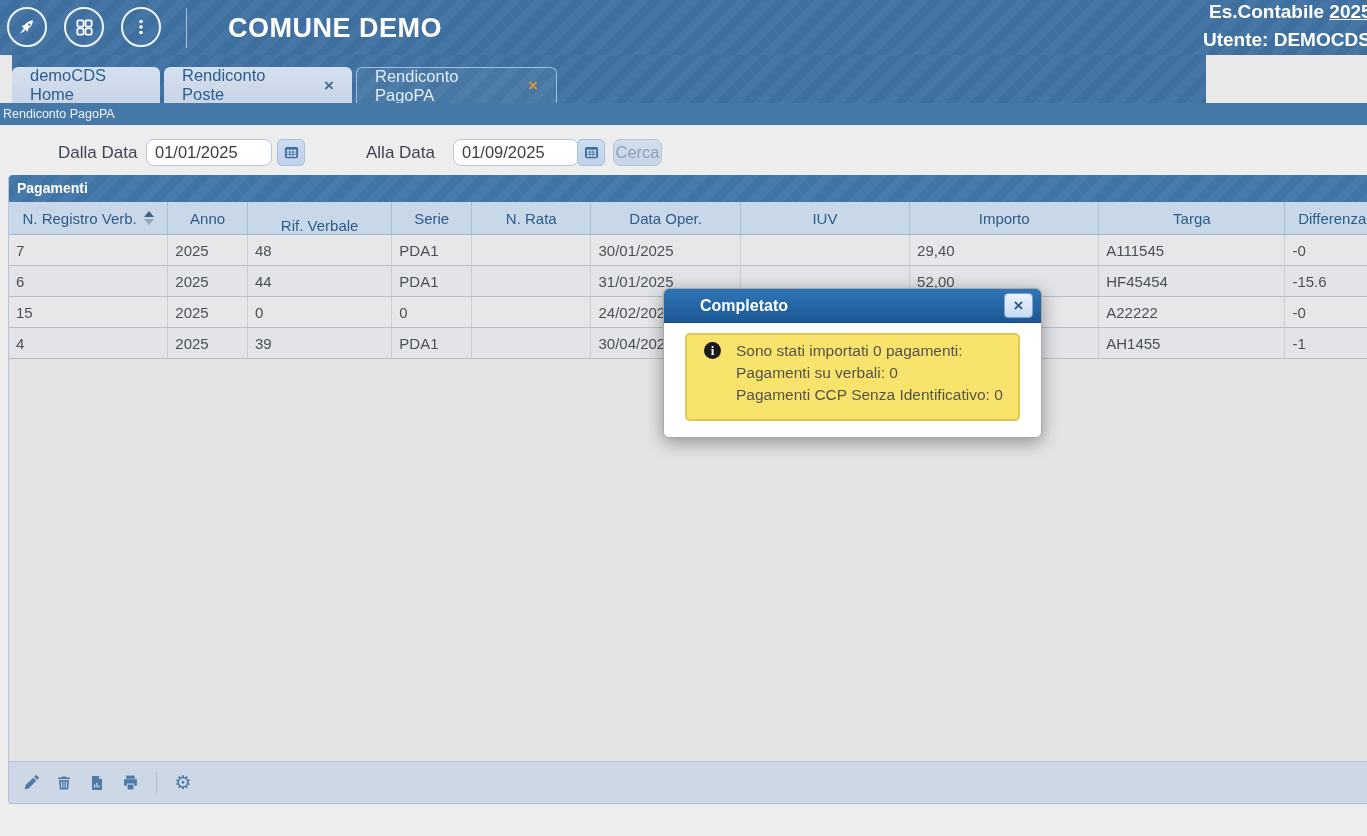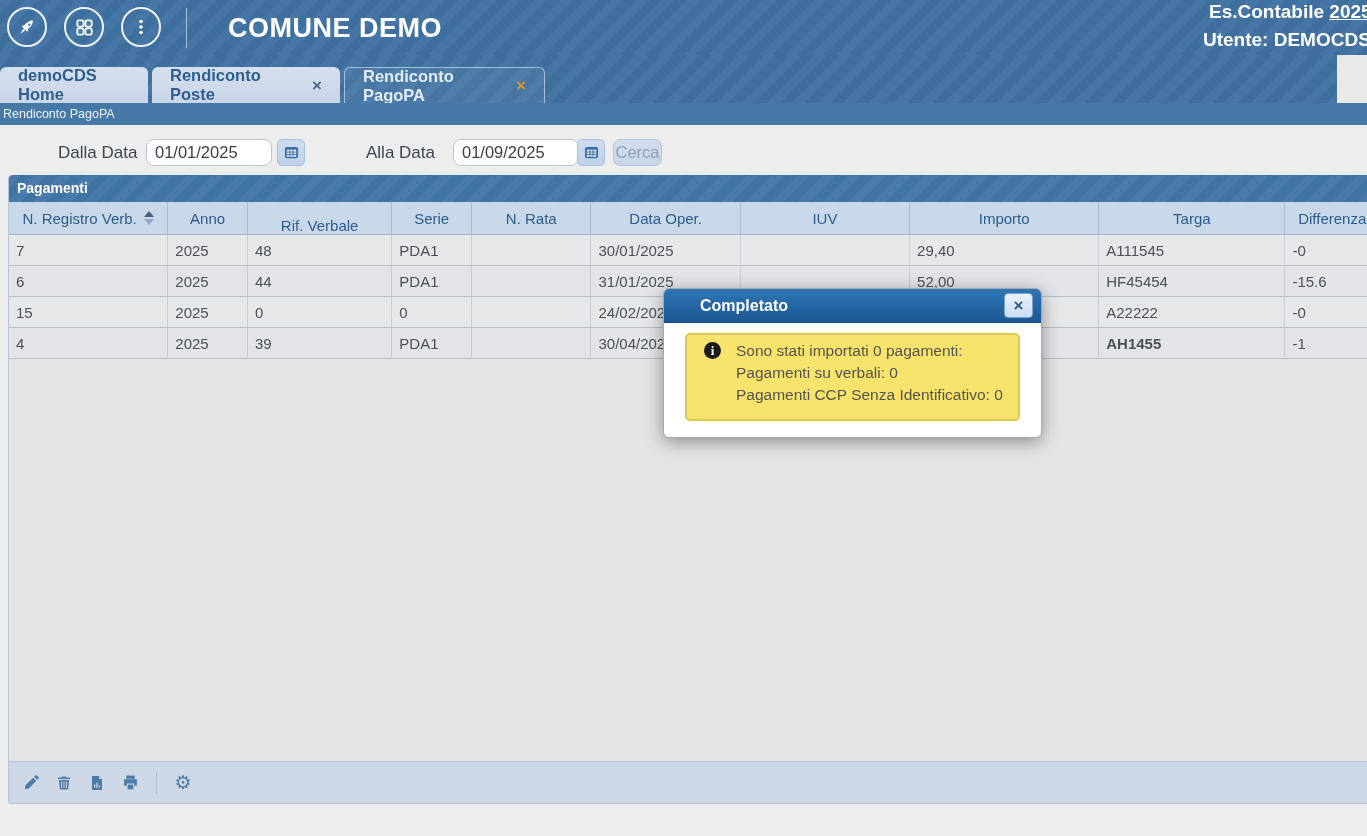--- a/index.html
+++ b/index.html
@@ -23,21 +23,21 @@
   .app-title{
     position:absolute;left:228px;top:13px;font-size:27px;font-weight:bold;
     letter-spacing:.5px;color:#fff;white-space:nowrap;
   }
   .hdr-divider{position:absolute;left:186px;top:8px;width:1px;height:40px;background:rgba(255,255,255,.55);}
   .hdr-line1{position:absolute;left:1209px;top:1px;font-size:19px;font-weight:bold;white-space:nowrap;color:#fff;}
   .hdr-line1 .yr{text-decoration:underline;}
   .hdr-line2{position:absolute;left:1203px;top:29px;font-size:19px;font-weight:bold;white-space:nowrap;color:#fff;}
   
   .tabstrip{
-    position:absolute;left:0;top:55px;width:1337px;height:48px;background-color:#3f72a2;font-weight:bold;
+    position:absolute;left:12px;top:55px;width:1194px;height:48px;background-color:#3f72a2;
   }
   .tabs{position:absolute;left:0;bottom:0;display:flex;gap:4px;height:36px;}
   .tab{
     height:36px;box-sizing:border-box;border-radius:6px 6px 0 0;display:flex;align-items:center;
     justify-content:center;gap:13px;padding:0 18px;cursor:pointer;
     background:linear-gradient(180deg,#d5e0ee,#c8d5e7);color:#2d5e8e;font-size:16.5px;
   }
   .tab:nth-child(1){width:148px;}
   .tab:nth-child(2){width:188px;}
   .tab:nth-child(3){width:201px;}
@@ -291,21 +291,21 @@
         </div>
         <div class="grow">
           <div class="gcell" style="width: 160px;">4</div>
           <div class="gcell" style="width: 80px;">2025</div>
           <div class="gcell" style="width: 145px;">39</div>
           <div class="gcell" style="width: 80px;">PDA1</div>
           <div class="gcell" style="width: 120px;"></div>
           <div class="gcell" style="width: 150px;">30/04/2025</div>
           <div class="gcell" style="width: 170px;"></div>
           <div class="gcell" style="width: 190px;"></div>
-          <div class="gcell" style="width: 187px; font-weight: bold;">AH1455</div>
+          <div class="gcell" style="width: 187px;">AH1455</div>
           <div class="gcell" style="width: 95px;">-1</div>
         </div>
       </div>
     <div class="panel-empty"></div>
     <div class="panel-footer">
       <button class="ft-btn">
         <svg viewBox="0 0 16 16" width="17" height="17" fill="#4d7ba7">
           <path d="M12.9 1.3l1.8 1.8c.3.3.3.8 0 1.1l-1.3 1.3-2.9-2.9 1.3-1.3c.3-.3.8-.3 1.1 0zM9.6 3.5l2.9 2.9-7.2 7.2-3.6.7.7-3.6z"></path>
         </svg>
       </button>

